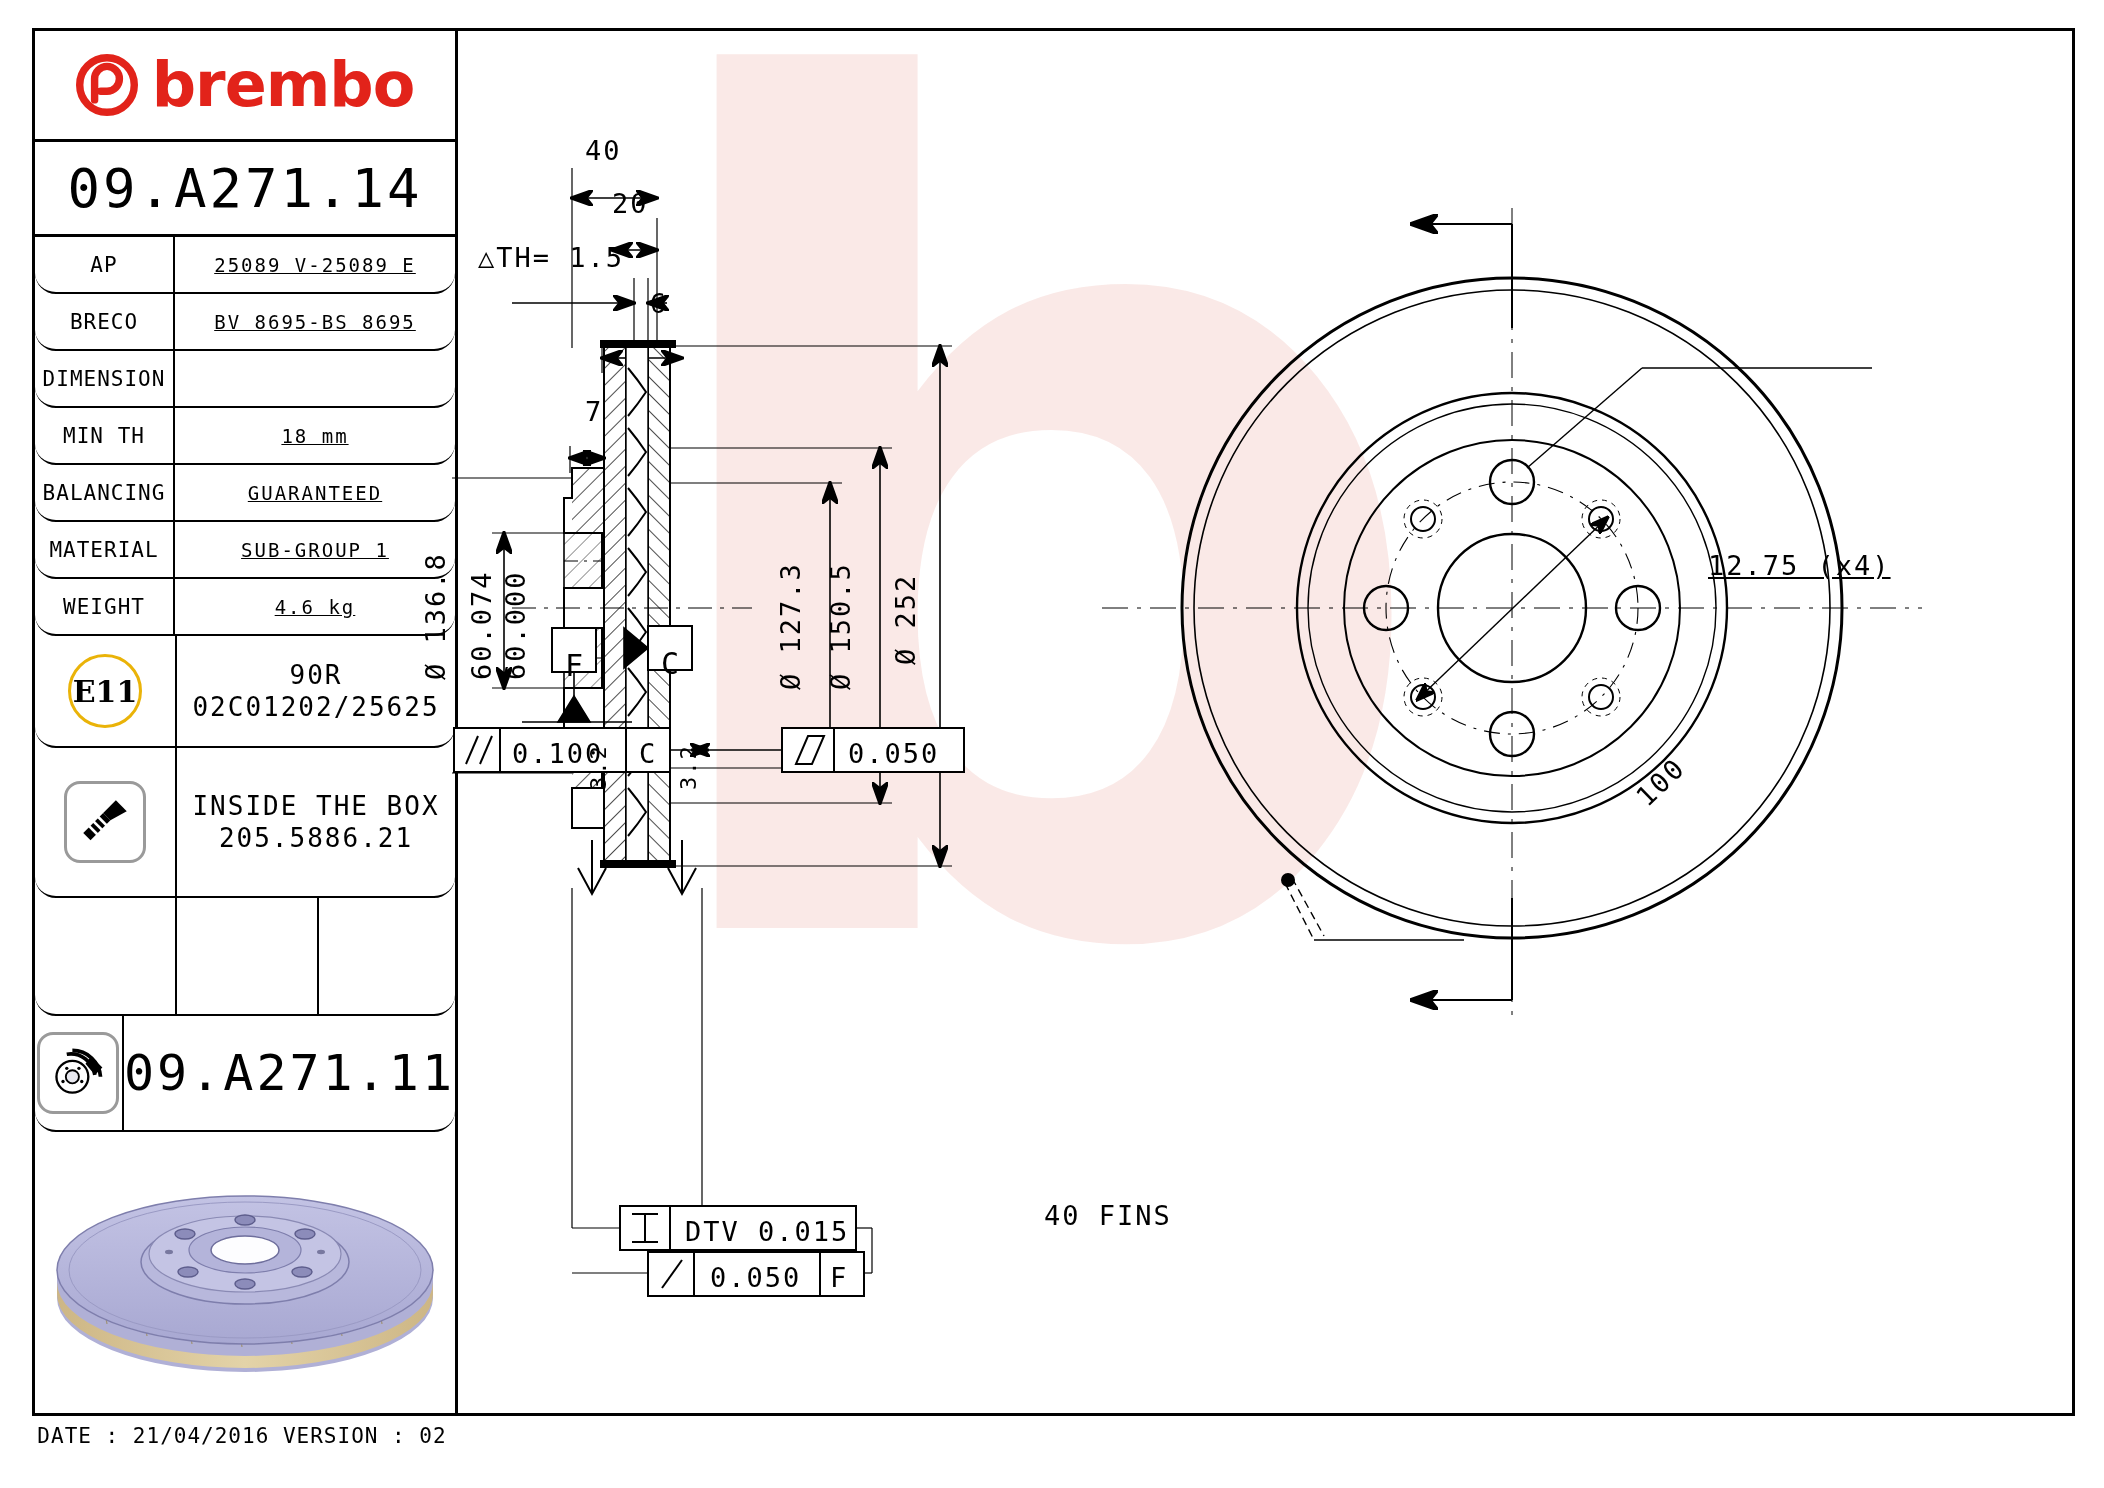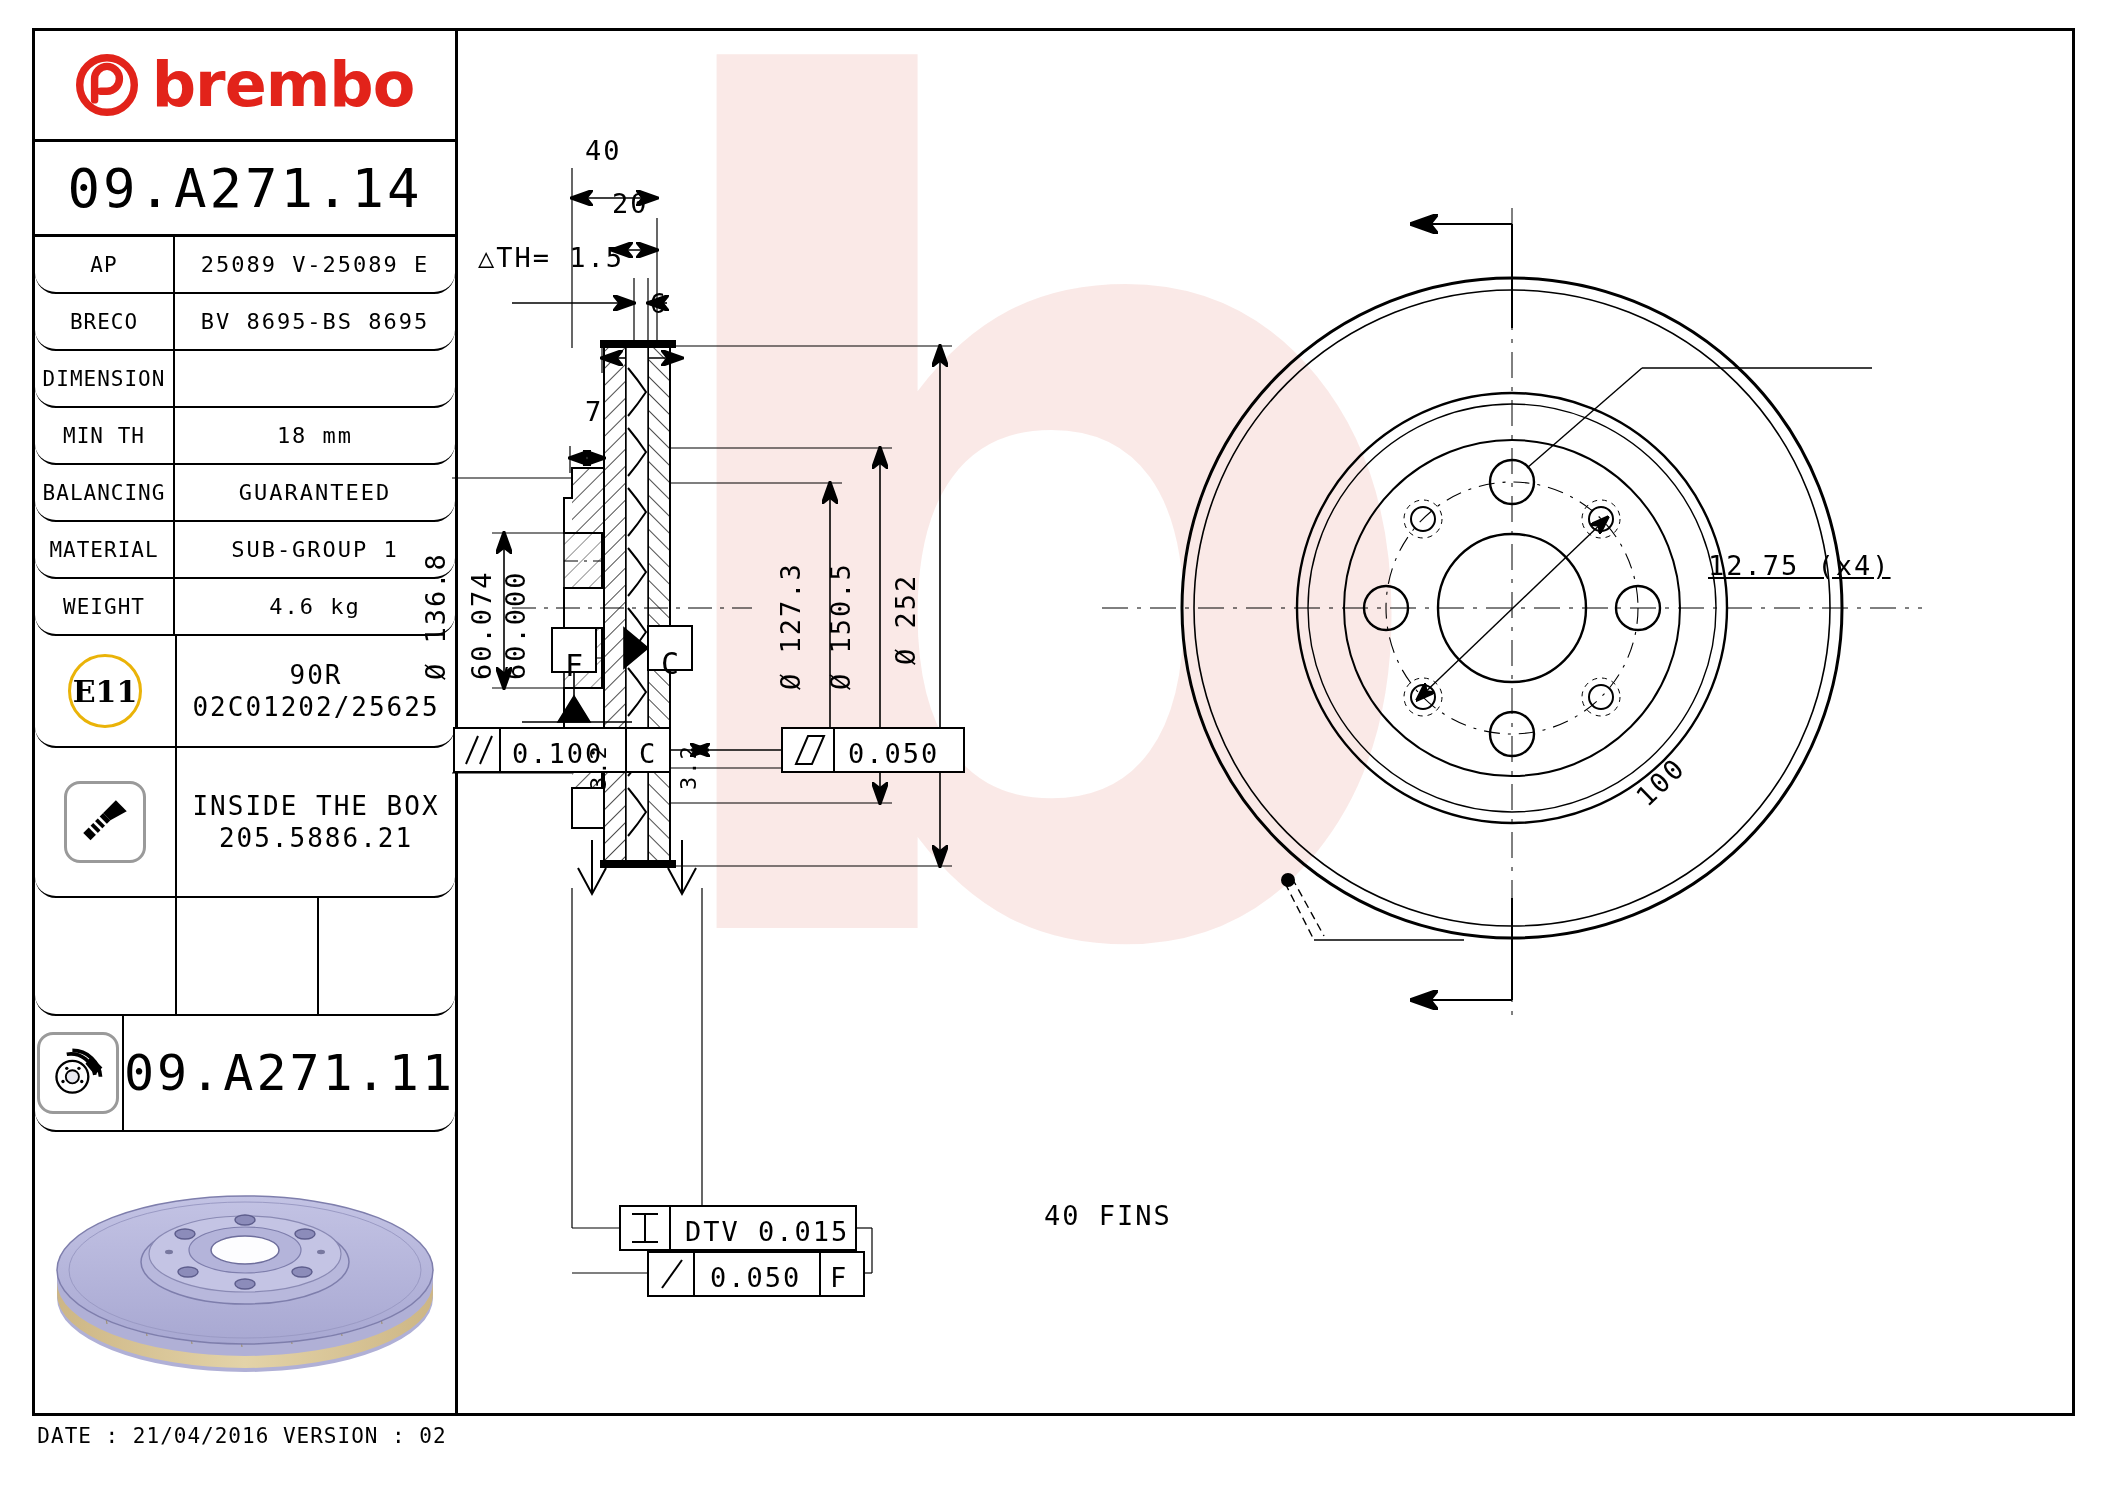--- a/index.html
+++ b/index.html
@@ -16,21 +16,21 @@
 
   .frame{position:absolute;border:3px solid #000;}
 
   
   #spec{left:32px;top:28px;width:420px;height:1382px;z-index:3;}
   #spec .row{display:flex;border-bottom:2px solid #000;box-sizing:border-box;border-radius:21px;}
   #spec .row:last-child{border-bottom:none;}
   #spec .lab{width:140px;box-sizing:border-box;border-right:2px solid #000;
       display:flex;align-items:center;justify-content:center;font-size:21px;letter-spacing:1px;}
   #spec .val{flex:1;display:flex;align-items:center;justify-content:center;
-      font-size:22px;letter-spacing:2px;text-align:center;}
+      font-size:19px;letter-spacing:2px;text-align:center;text-decoration:underline;}
 
   .logo-cell{height:108px;display:flex;align-items:center;justify-content:center;gap:14px;
       border-bottom:3px solid #000;}
   .logo-mark{width:62px;height:62px;flex:none;}
   .logo-text{font-family:"DejaVu Sans","Liberation Sans",sans-serif;
       font-size:62px;font-weight:700;color:#e2231a;letter-spacing:-1px;line-height:1;}
 
   .code-cell{height:92px;display:flex;align-items:center;justify-content:center;
       border-bottom:3px solid #000;font-size:54px;letter-spacing:3px;}
 

